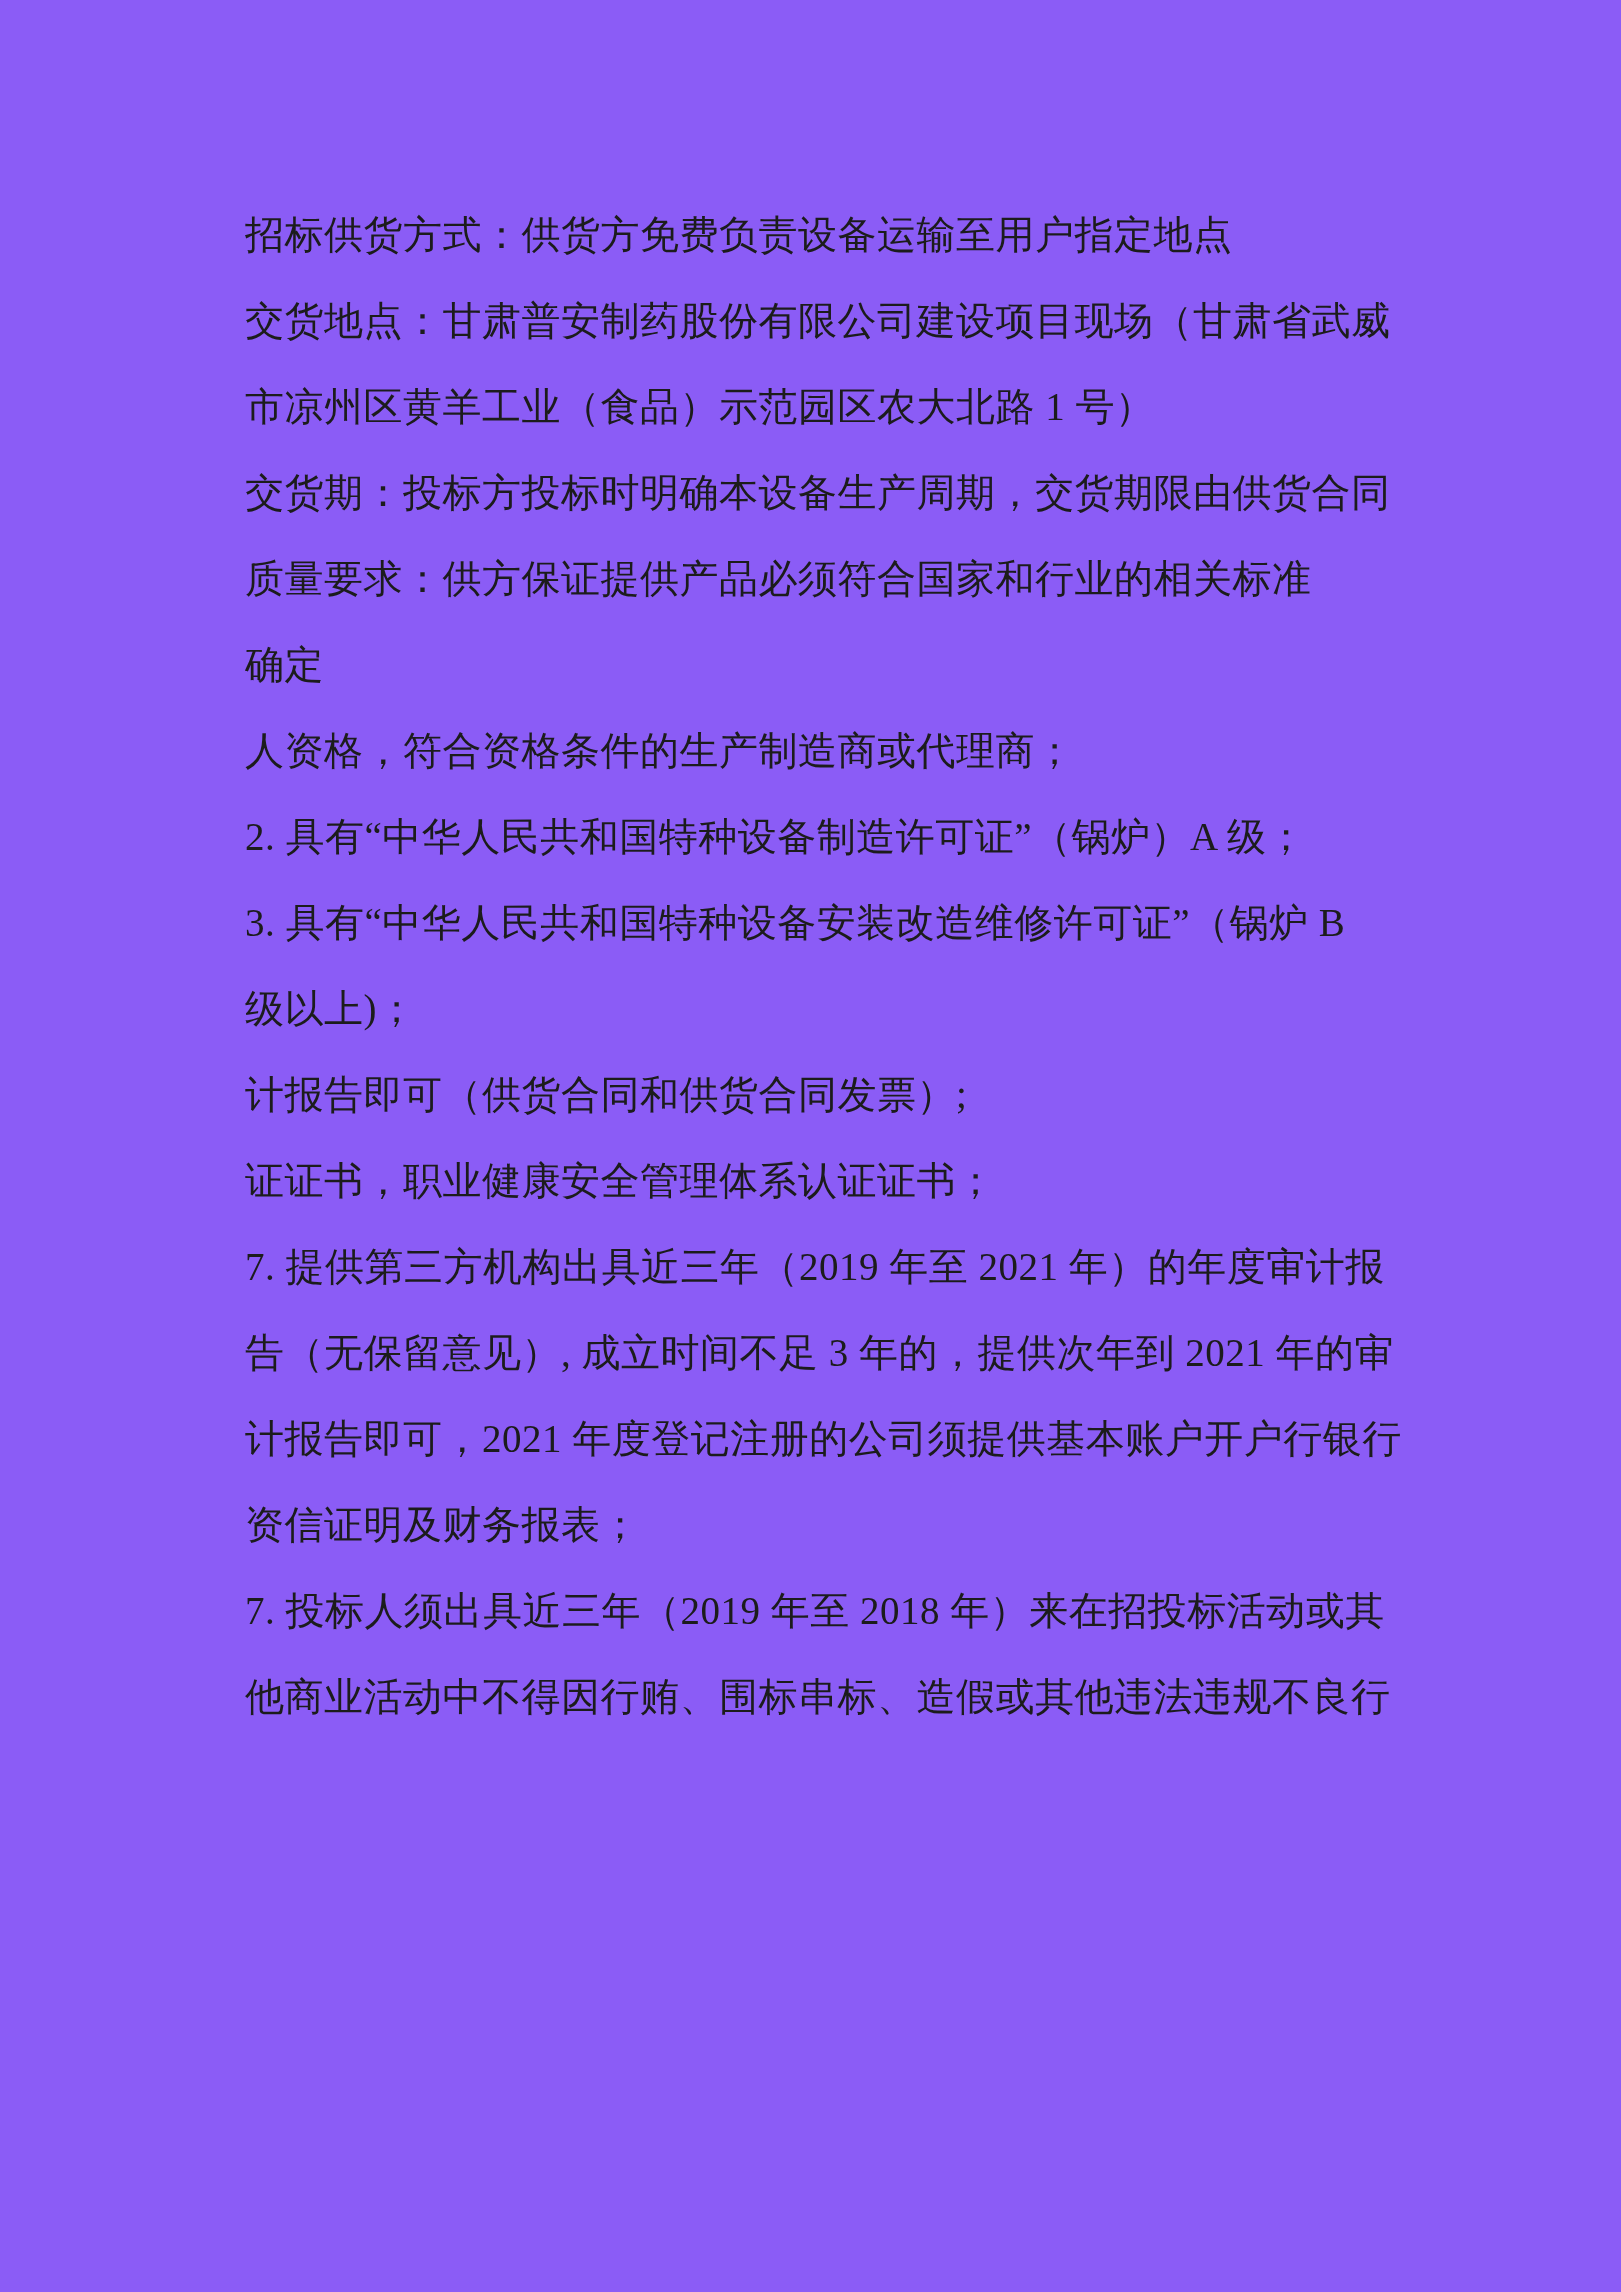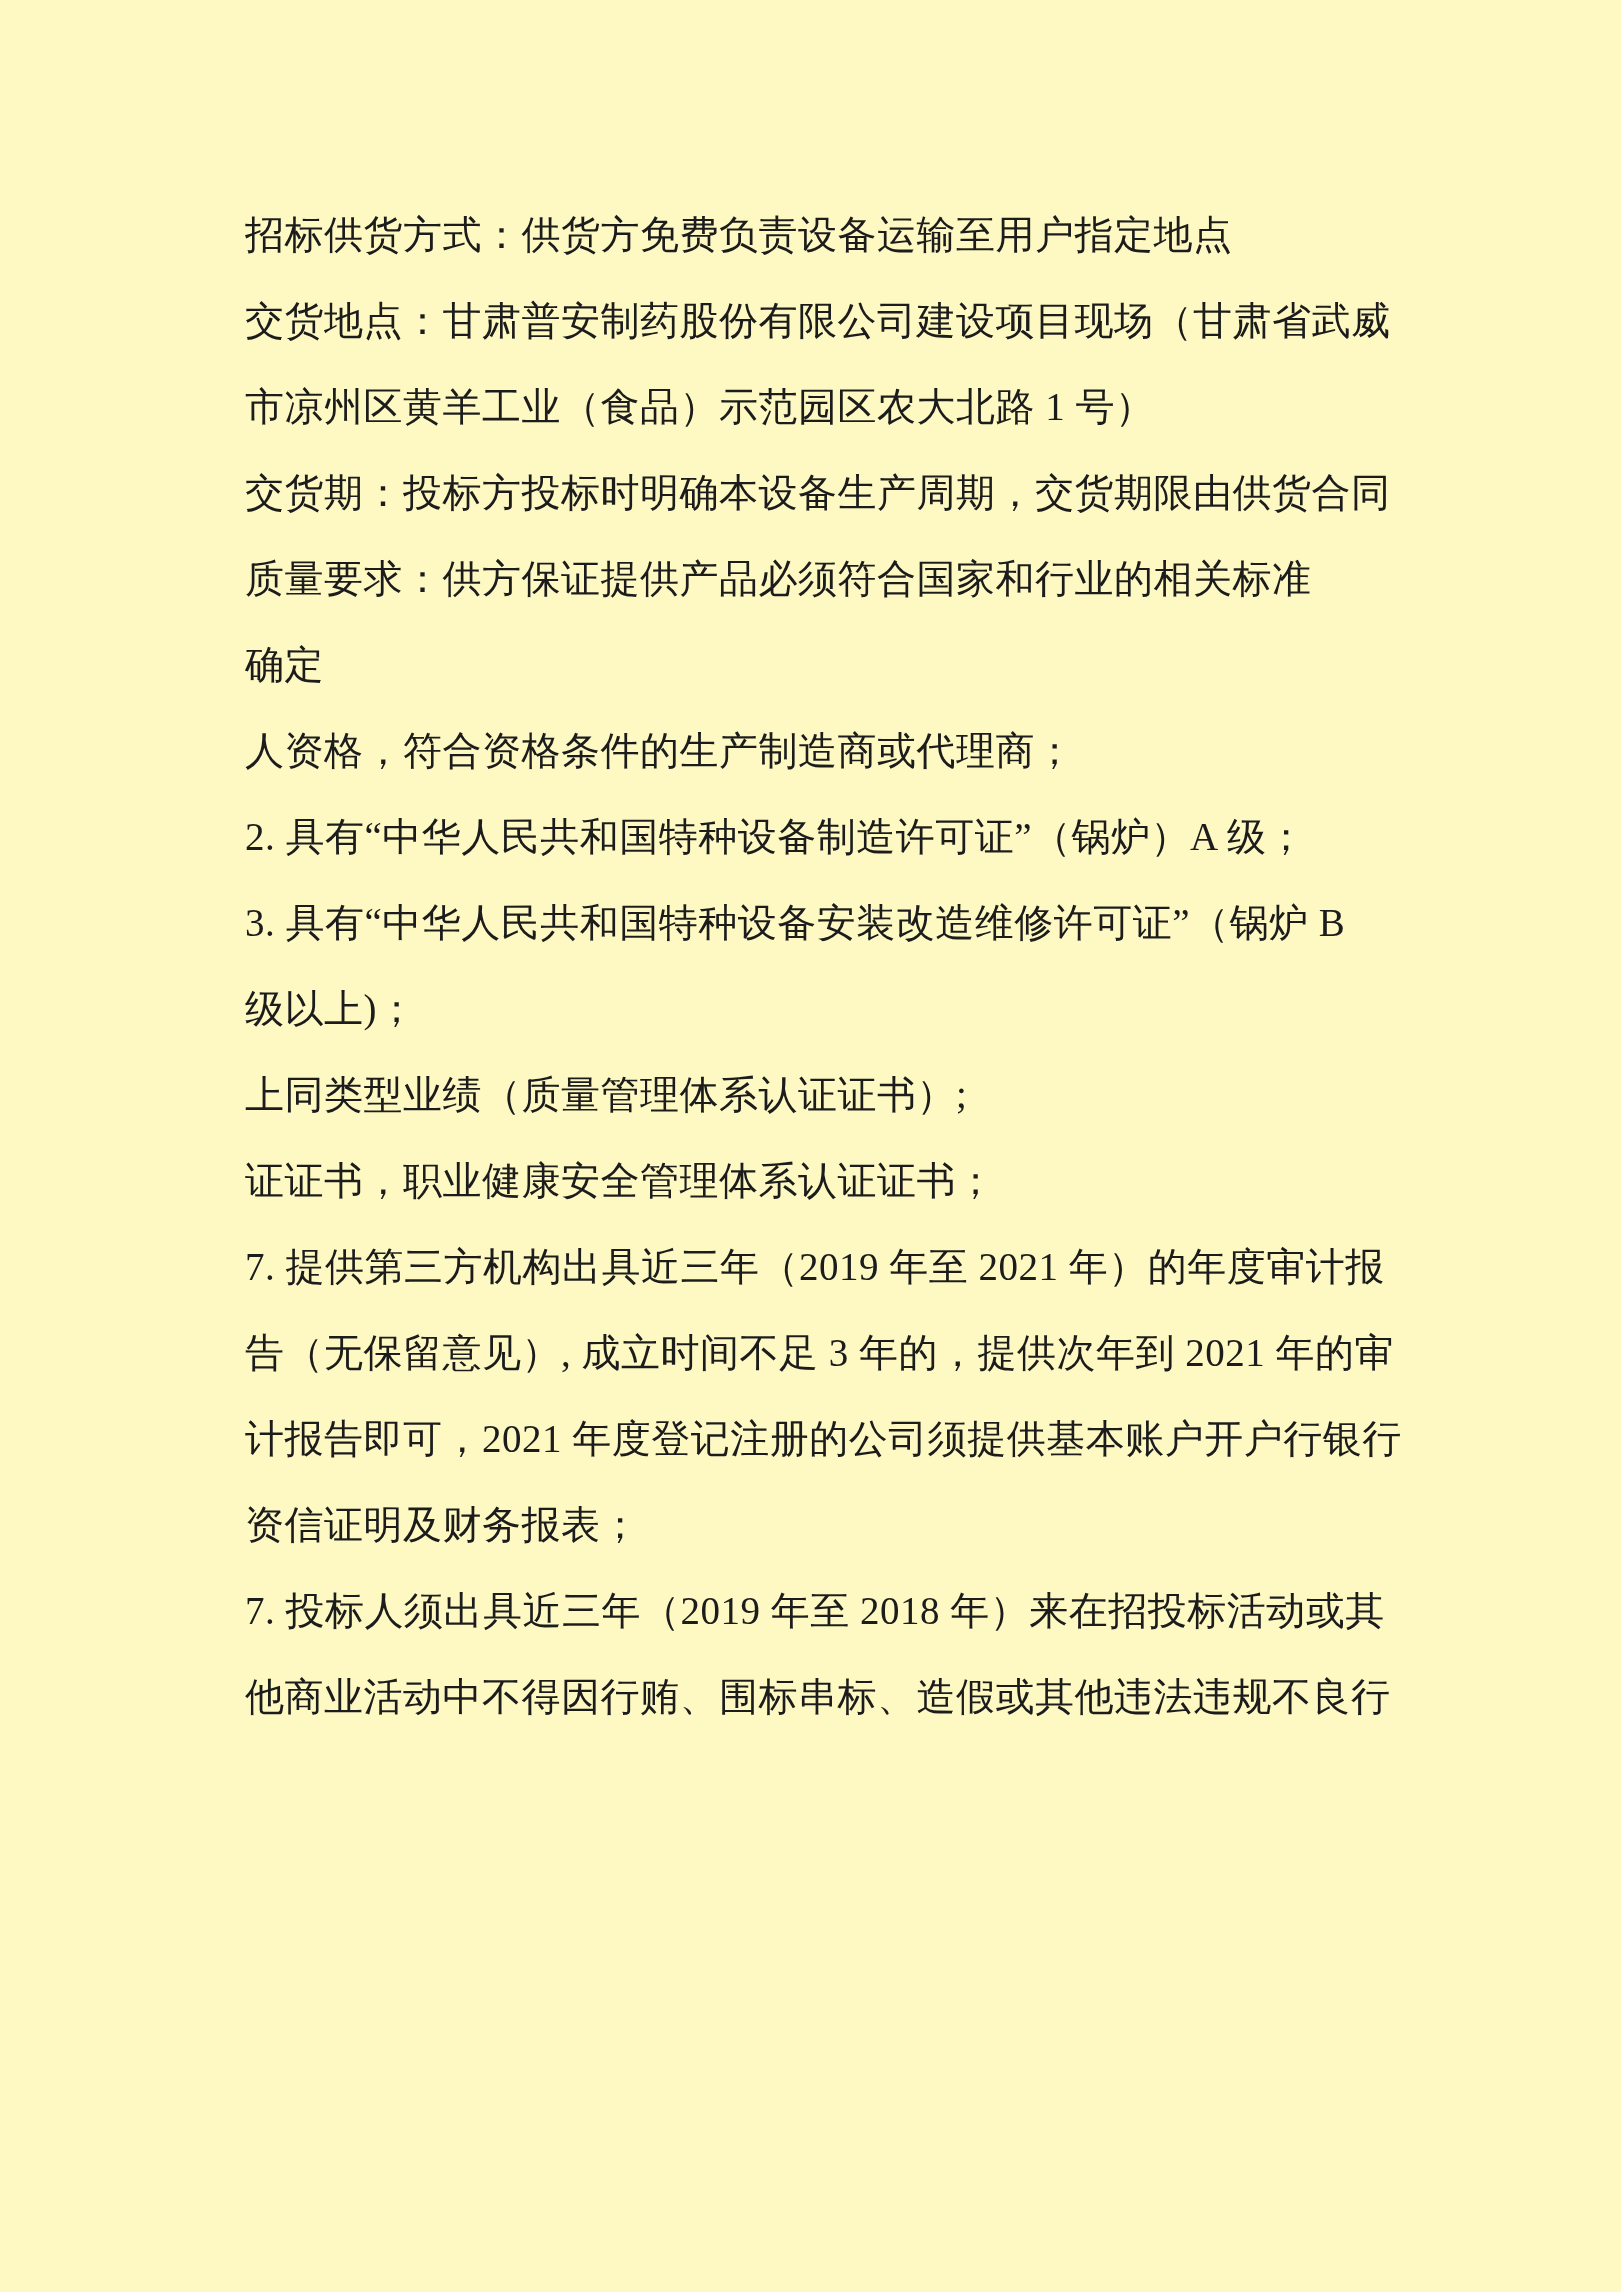--- a/index.html
+++ b/index.html
@@ -33,33 +33,33 @@
     font-weight: bold;
     font-size: 41px;
   }
   .bold {
     font-weight: bold;
   }
 </style>
 </head>
 <body>
 
-<div class="page" style="background: #fef9c3; color: rgb(28, 28, 28);">
+<div class="page" style="background: #8b5cf6; color: rgb(28, 28, 28);">
   <div class="textblock" id="lines">
       <div class="line"><span>招标供货方式：供货方免费负责设备运输至用户指定地点</span></div>
       <div class="line"><span>交货地点：甘肃普安制药股份有限公司建设项目现场（甘肃省武威</span></div>
       <div class="line"><span>市凉州区黄羊工业（食品）示范园区农大北路 1 号）</span></div>
       <div class="line"><span>交货期：投标方投标时明确本设备生产周期，交货期限由供货合同</span></div>
       <div class="line"><span>质量要求：供方保证提供产品必须符合国家和行业的相关标准</span></div>
       <div class="line"><span>确定</span></div>
       <div class="line"><span>人资格，符合资格条件的生产制造商或代理商；</span></div>
       <div class="line"><span>2. 具有“中华人民共和国特种设备制造许可证”（锅炉）A 级；</span></div>
       <div class="line"><span>3. 具有“中华人民共和国特种设备安装改造维修许可证”（锅炉 B</span></div>
       <div class="line"><span>级以上)；</span></div>
-      <div class="line"><span>上同类型业绩（质量管理体系认证证书）;</span></div>
+      <div class="line"><span>计报告即可（供货合同和供货合同发票）;</span></div>
       <div class="line"><span>证证书，职业健康安全管理体系认证证书；</span></div>
       <div class="line"><span>7. 提供第三方机构出具近三年（2019 年至 2021 年）的年度审计报</span></div>
       <div class="line"><span>告（无保留意见）, 成立时间不足 3 年的，提供次年到 2021 年的审</span></div>
       <div class="line"><span>计报告即可，2021 年度登记注册的公司须提供基本账户开户行银行</span></div>
       <div class="line"><span>资信证明及财务报表；</span></div>
       <div class="line"><span>7. 投标人须出具近三年（2019 年至 2018 年）来在招投标活动或其</span></div>
       <div class="line"><span>他商业活动中不得因行贿、围标串标、造假或其他违法违规不良行</span></div>
     </div>
 </div>
 

